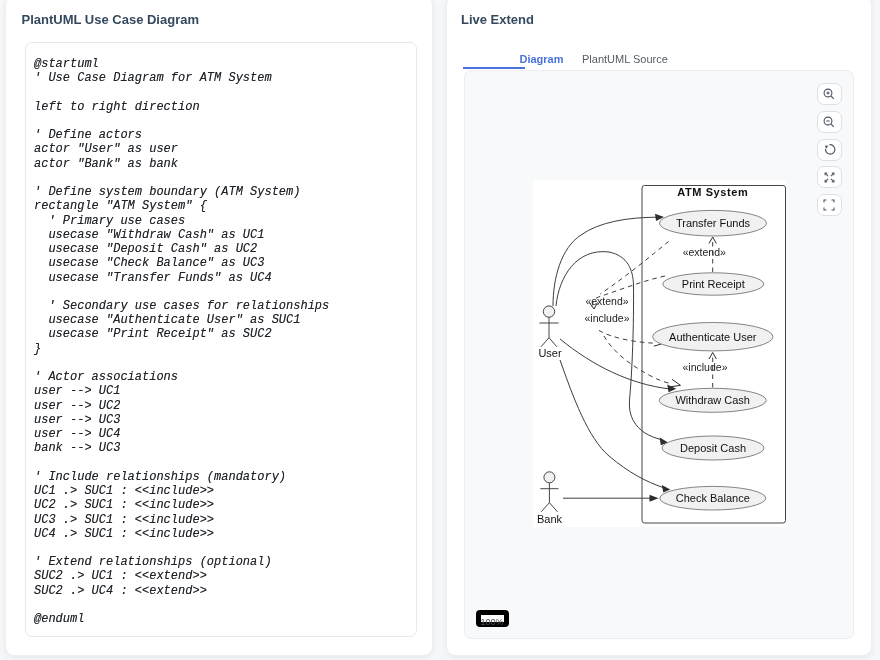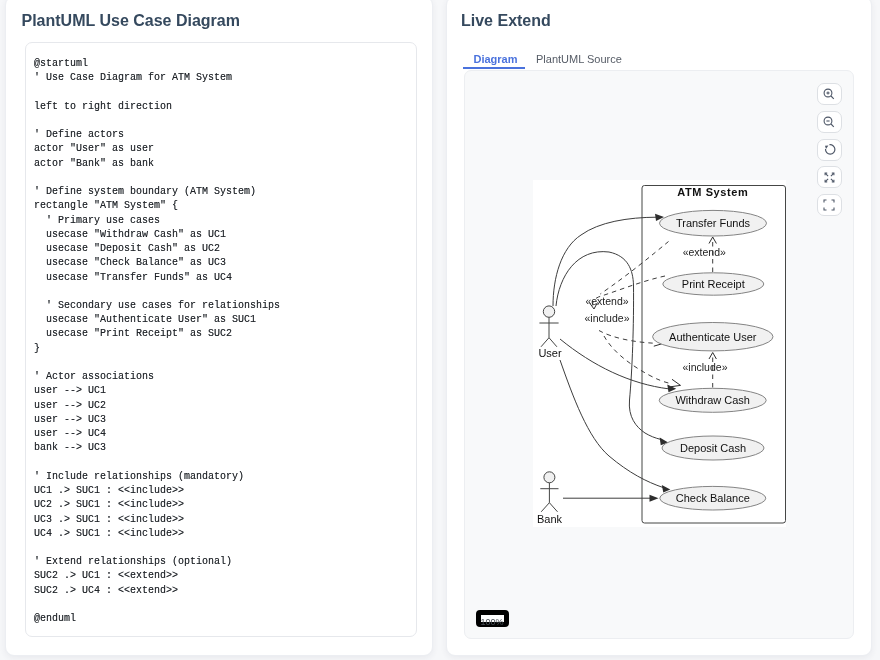--- a/index.html
+++ b/index.html
@@ -1,25 +1,25 @@
 <!DOCTYPE html>
 <html><head>
 <meta charset="utf-8">
 <style>
   * { margin:0; padding:0; box-sizing:border-box; }
   html,body { width:880px; height:660px; background:#f6f7f9; font-family:"Liberation Sans", sans-serif; overflow:hidden; position:relative; }
   .card { position:absolute; top:-4px; height:660px; background:#fff; border:1px solid #eceef2; border-radius:9px; box-shadow:0 2px 6px rgba(50,60,80,0.07); }
   #cardL { left:5px; width:428px; }
   #cardR { left:446px; width:426px; }
-  .title { position:absolute; top:15px; font-size:16px; font-weight:bold; color:#35495e; }
+  .title { position:absolute; top:15px; font-size:13px; font-weight:bold; color:#35495e; }
   #titleL { left:15.5px; }
   #titleR { left:14px; }
   #codebox { position:absolute; left:19px; top:45px; width:392px; height:595px; border:1px solid #e6e8ec; border-radius:7px; background:#fff; overflow:hidden; }
-  #codebox pre { font-family:"Liberation Mono", monospace; font-size:10px; line-height:14.24px; color:#1f2328; padding:14px 8px; text-shadow:0 0 0.4px rgba(30,35,40,0.55); }
-  .tab { position:absolute; top:56px; font-size:11px; font-weight:600; }
+  #codebox pre { font-family:"Liberation Mono", monospace; font-size:12px; line-height:14.24px; color:#1f2328; padding:14px 8px; text-shadow:0 0 0.4px rgba(30,35,40,0.55);font-style:italic; }
+  .tab { position:absolute; top:56px; font-size:11px; font-weight:600;margin-left:46px; }
   #tab1 { left:26.5px; color:#4a72dd; }
   #tab2 { left:89px; color:#565c66; font-weight:400; }
   #tabline { position:absolute; left:15.8px; top:69.5px; width:62px; height:2px; background:#4a72dd; }
   #preview { position:absolute; left:17px; top:73px; width:390px; height:569px; background:#f8f9fa; border:1px solid #eceef1; border-radius:7px; }
   .zbtn { position:absolute; left:351.5px; width:25px; height:22px; background:#fff; border:1px solid #dde0e4; border-radius:7px; color:#4f5868; display:flex; align-items:center; justify-content:center; }
   #zb1 { top:12px; } #zb2 { top:39.5px; } #zb3 { top:67.5px; } #zb4 { top:95px; } #zb5 { top:123px; }
   #pct { position:absolute; left:10.5px; top:539px; width:33px; height:17px; background:#fff; border:5px solid #000000; border-radius:4px; font-size:9px; color:#495057; text-align:center; line-height:15px; }
   #diagram { position:absolute; left:68px; top:109px; width:253px; height:347px; background:#fff; }
 </style>
 </head>

